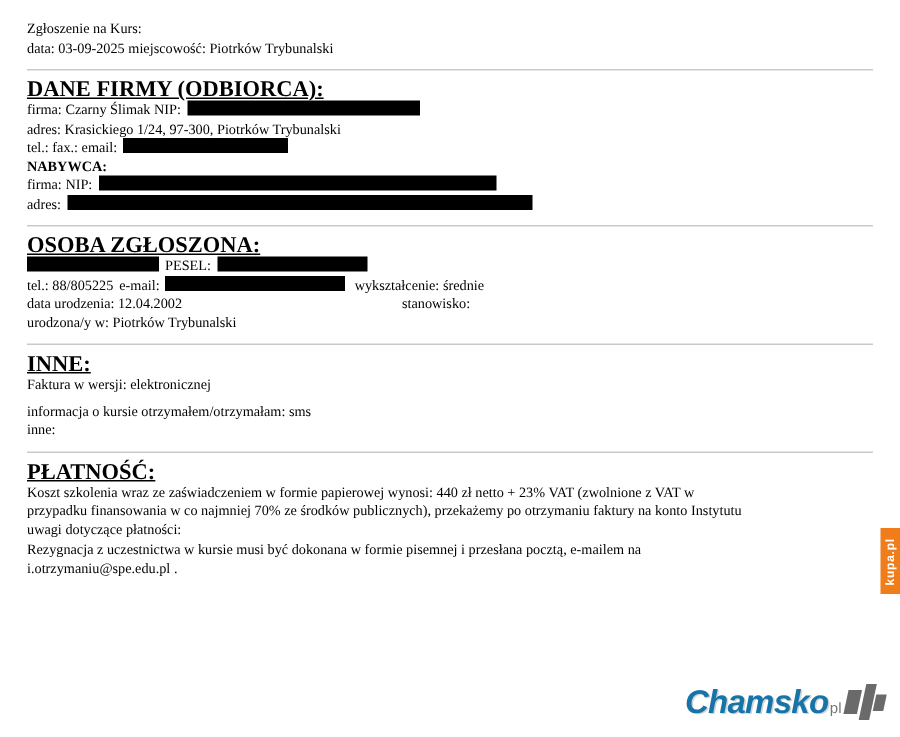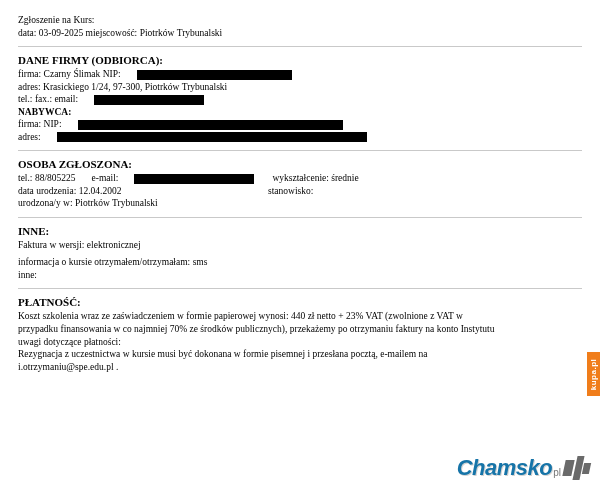--- a/index.html
+++ b/index.html
@@ -33,39 +33,40 @@
   .redact {
     display: inline-block;
     background: #000000;
     vertical-align: middle;
     height: 9px;
     position: relative;
     top: -1px;
   }
   .row {
     display: flex;
-    align-items: flex-end;
-    gap: 12px;
+    align-items: flex-start;
+    gap: 0;
     font-size: 9.5px;
     line-height: 12.5px;
     white-space: nowrap;
   }
   hr.sep {
     border: 0;
     border-top: 1px solid #c9c9c9;
     margin: 7px 0 7px 0;
   }
   .block-gap {
     height: 5px;
   }
   .sect-title {
-    font-size: 11px;
+    font-size: 15px;
     font-weight: bold;
     line-height: 13px;
     margin-bottom: 1px;
+    text-decoration: underline;
   }
   .para {
     font-size: 9.5px;
     line-height: 12.8px;
   }
   .two-col {
     display: flex;
   }
   .col-left {
     width: 250px;
@@ -170,20 +171,25 @@
 
   <div class="row">
     <span>adres:</span>
     <span class="redact" style="width:310px;height:10px;margin-left:4px;"></span>
   </div>
 
   <hr class="sep">
 
   <div class="sect-title">OSOBA ZGŁOSZONA:</div>
 
+  <div class="row">
+    <span class="redact" style="width:88px;height:10px;"></span>
+    <span style="margin-left:4px;">PESEL:</span>
+    <span class="redact" style="width:100px;height:10px;margin-left:4px;"></span>
+  </div>
 
   <div class="row">
     <span>tel.: 88/805225</span>
     <span style="margin-left:4px;">e-mail:</span>
     <span class="redact" style="width:120px;height:10px;margin-left:4px;"></span>
     <span style="margin-left:6px;">wykształcenie: średnie</span>
   </div>
 
   <div class="two-col">
     <div class="col-left line">data urodzenia: 12.04.2002</div>

